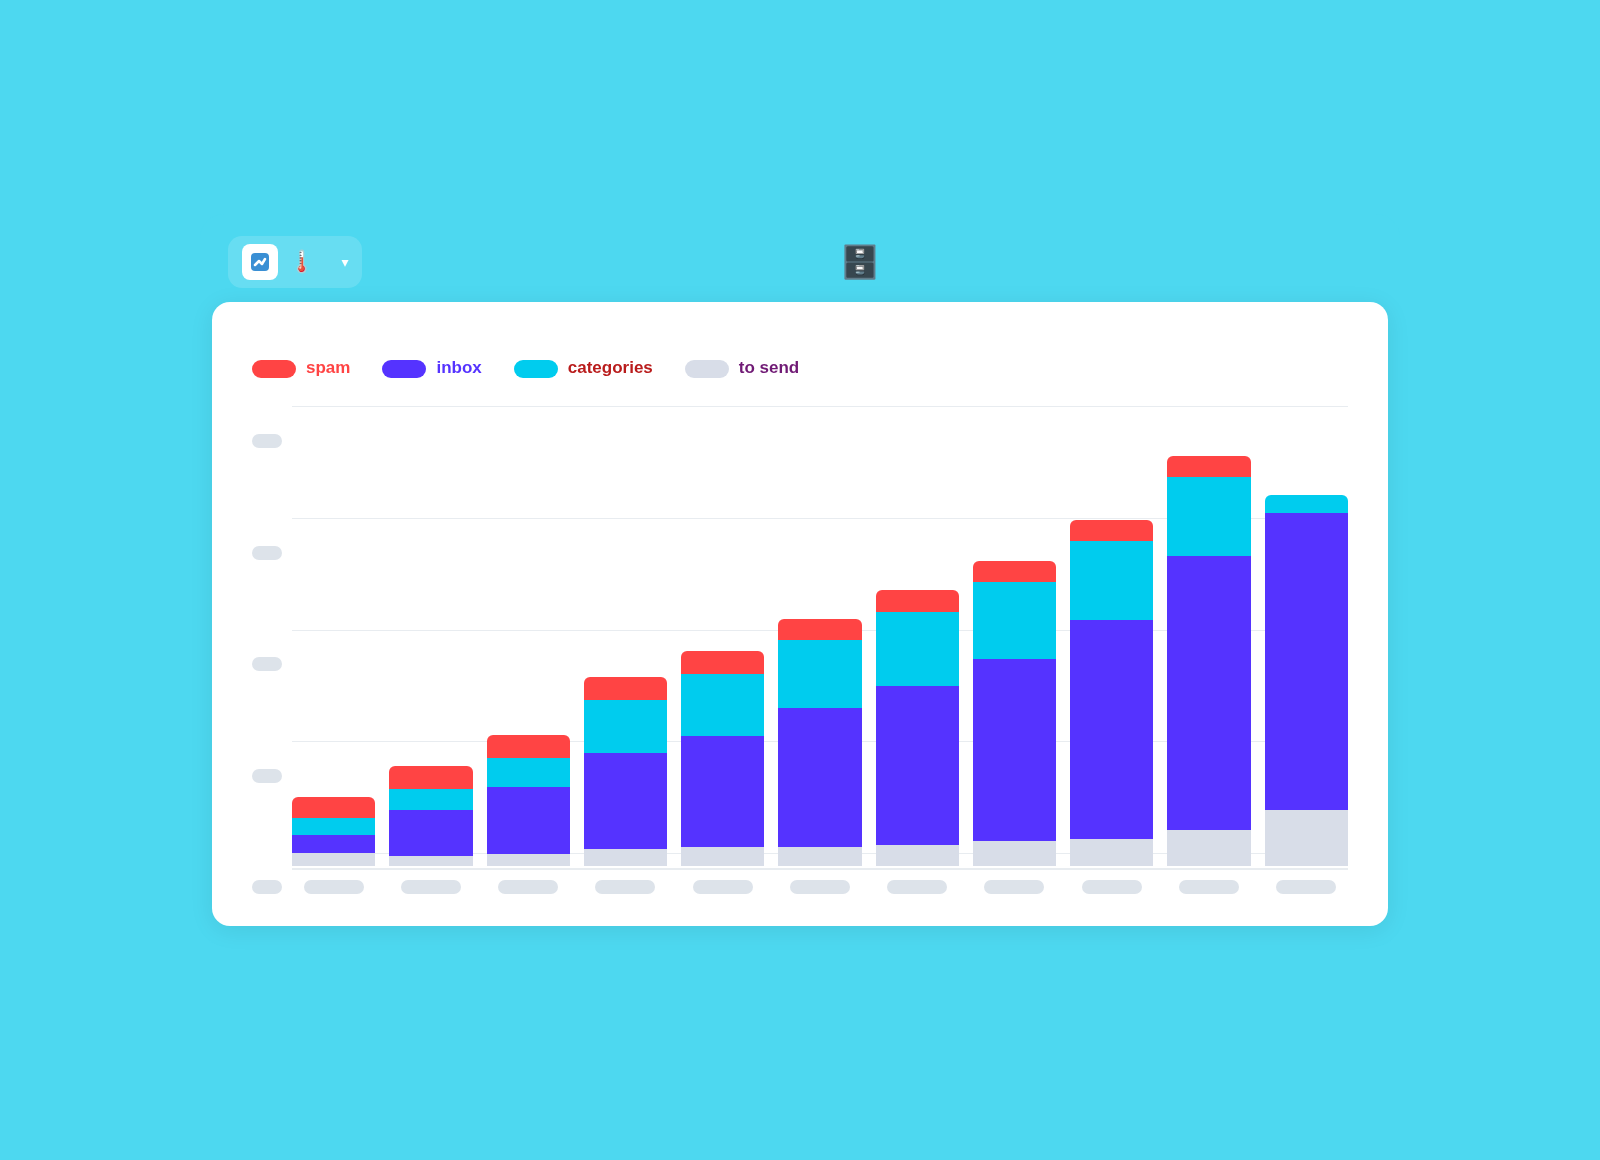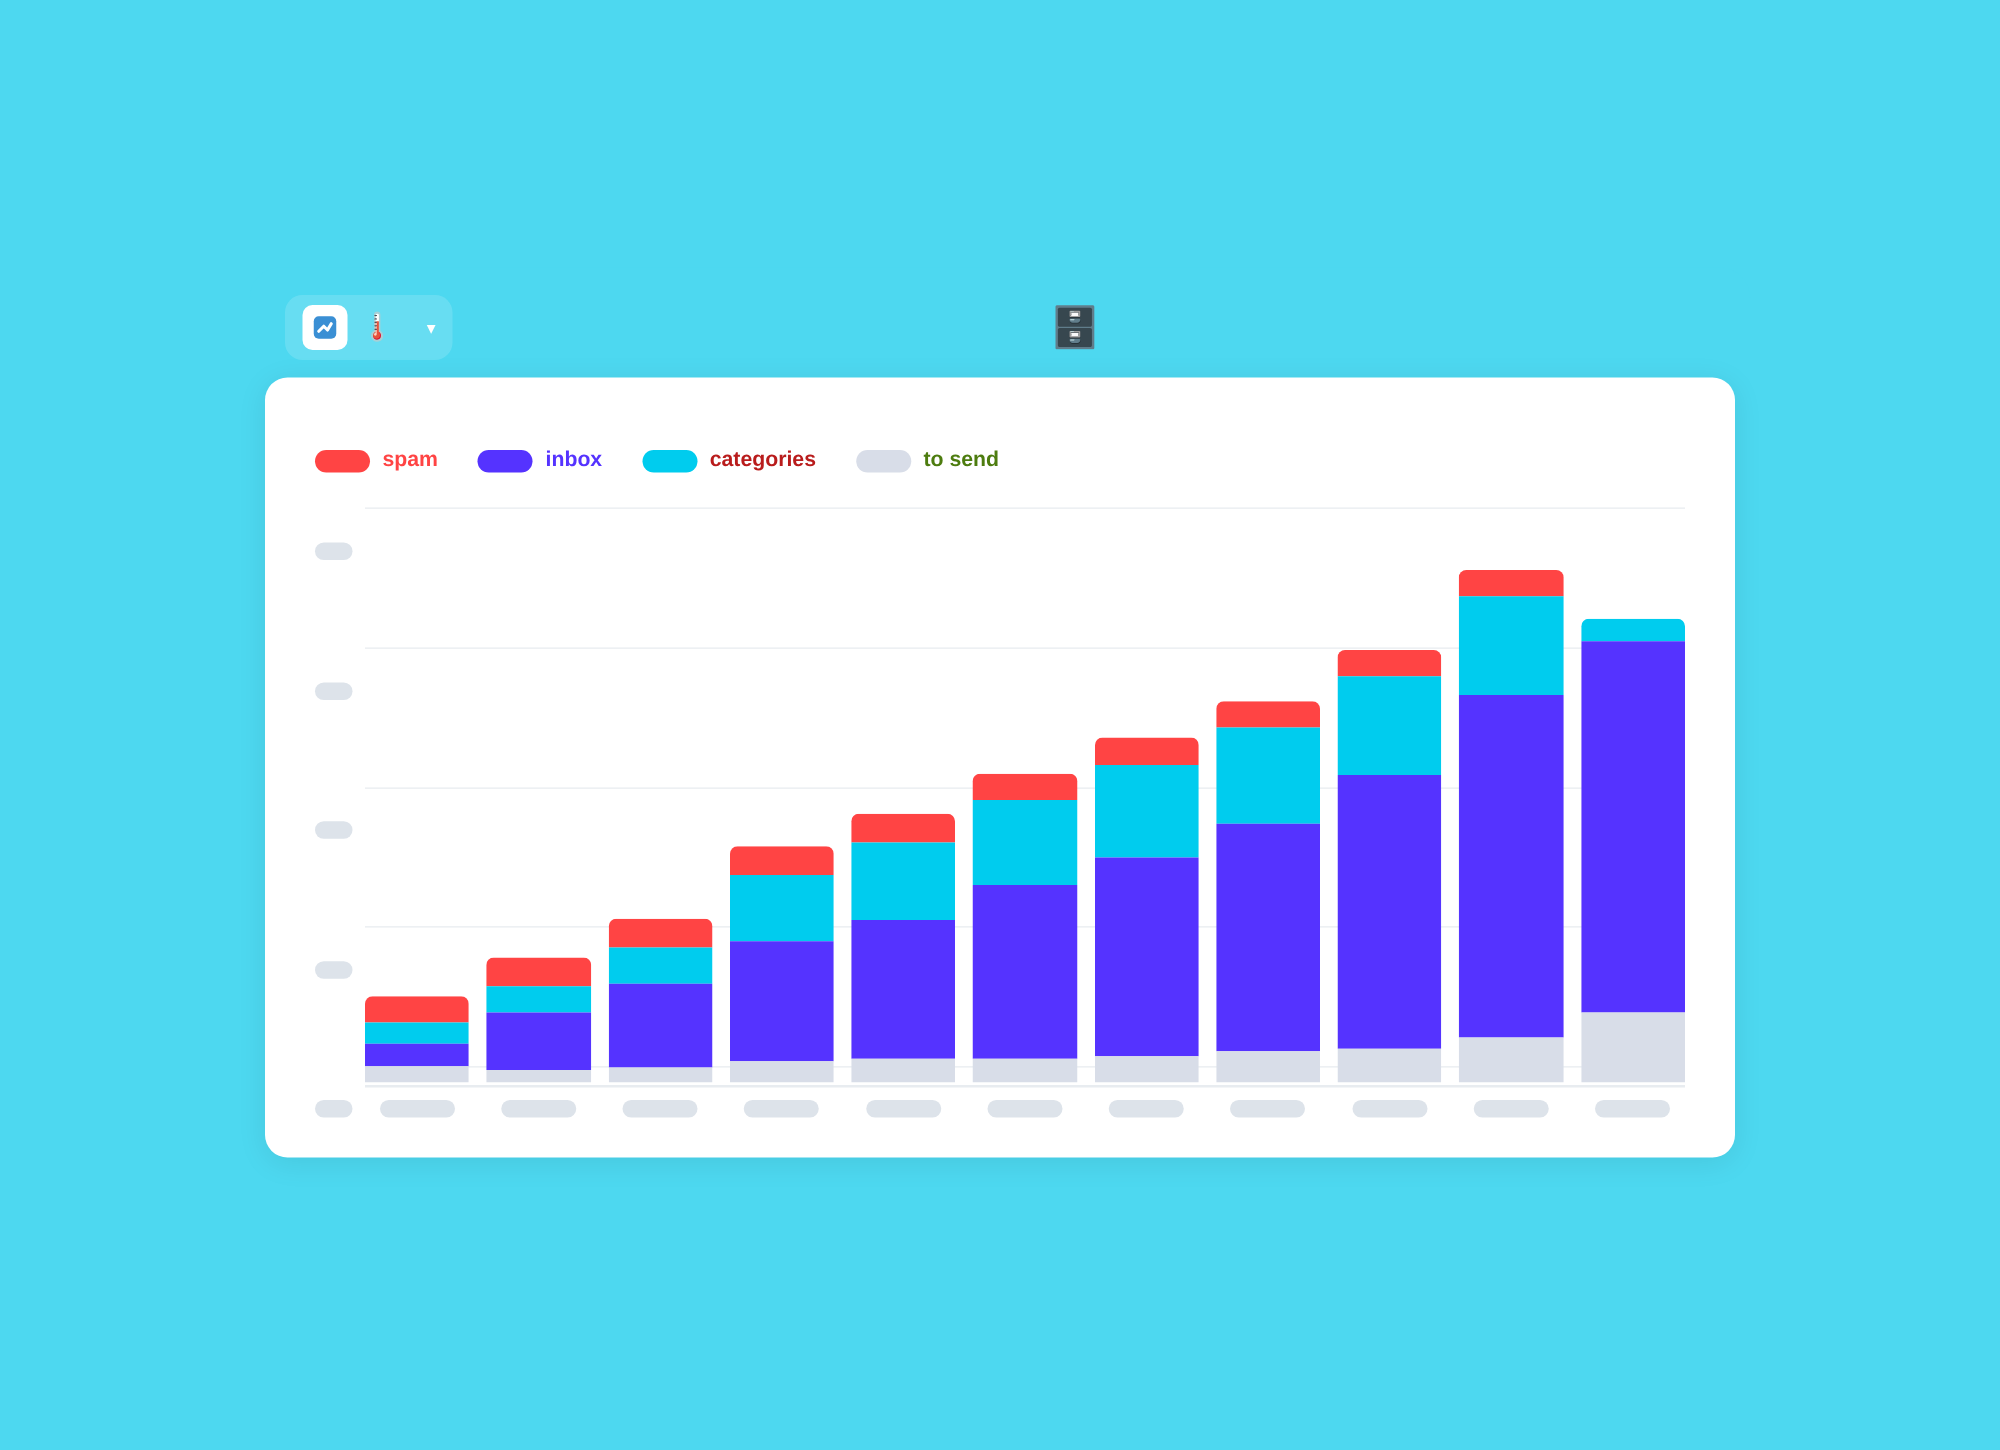--- a/index.html
+++ b/index.html
@@ -236,21 +236,21 @@
         <div class="legend-item">
           <div class="legend-swatch" style="background: rgb(85, 51, 255);"></div>
           <span class="legend-label" style="color: rgb(85, 51, 255);">inbox</span>
         </div>
         <div class="legend-item">
           <div class="legend-swatch" style="background: rgb(0, 204, 238);"></div>
           <span class="legend-label" style="color: #b91c1c;">categories</span>
         </div>
         <div class="legend-item">
           <div class="legend-swatch" style="background: rgb(216, 221, 232);"></div>
-          <span class="legend-label" style="color: #4d7c0f;">to send</span>
+          <span class="legend-label" style="color: #701a75;">to send</span>
         </div>
       </div>
 
     <div class="chart-area">
 
       <div class="y-axis">
         <div class="y-tick"></div>
         <div class="y-tick"></div>
         <div class="y-tick"></div>
         <div class="y-tick"></div>

